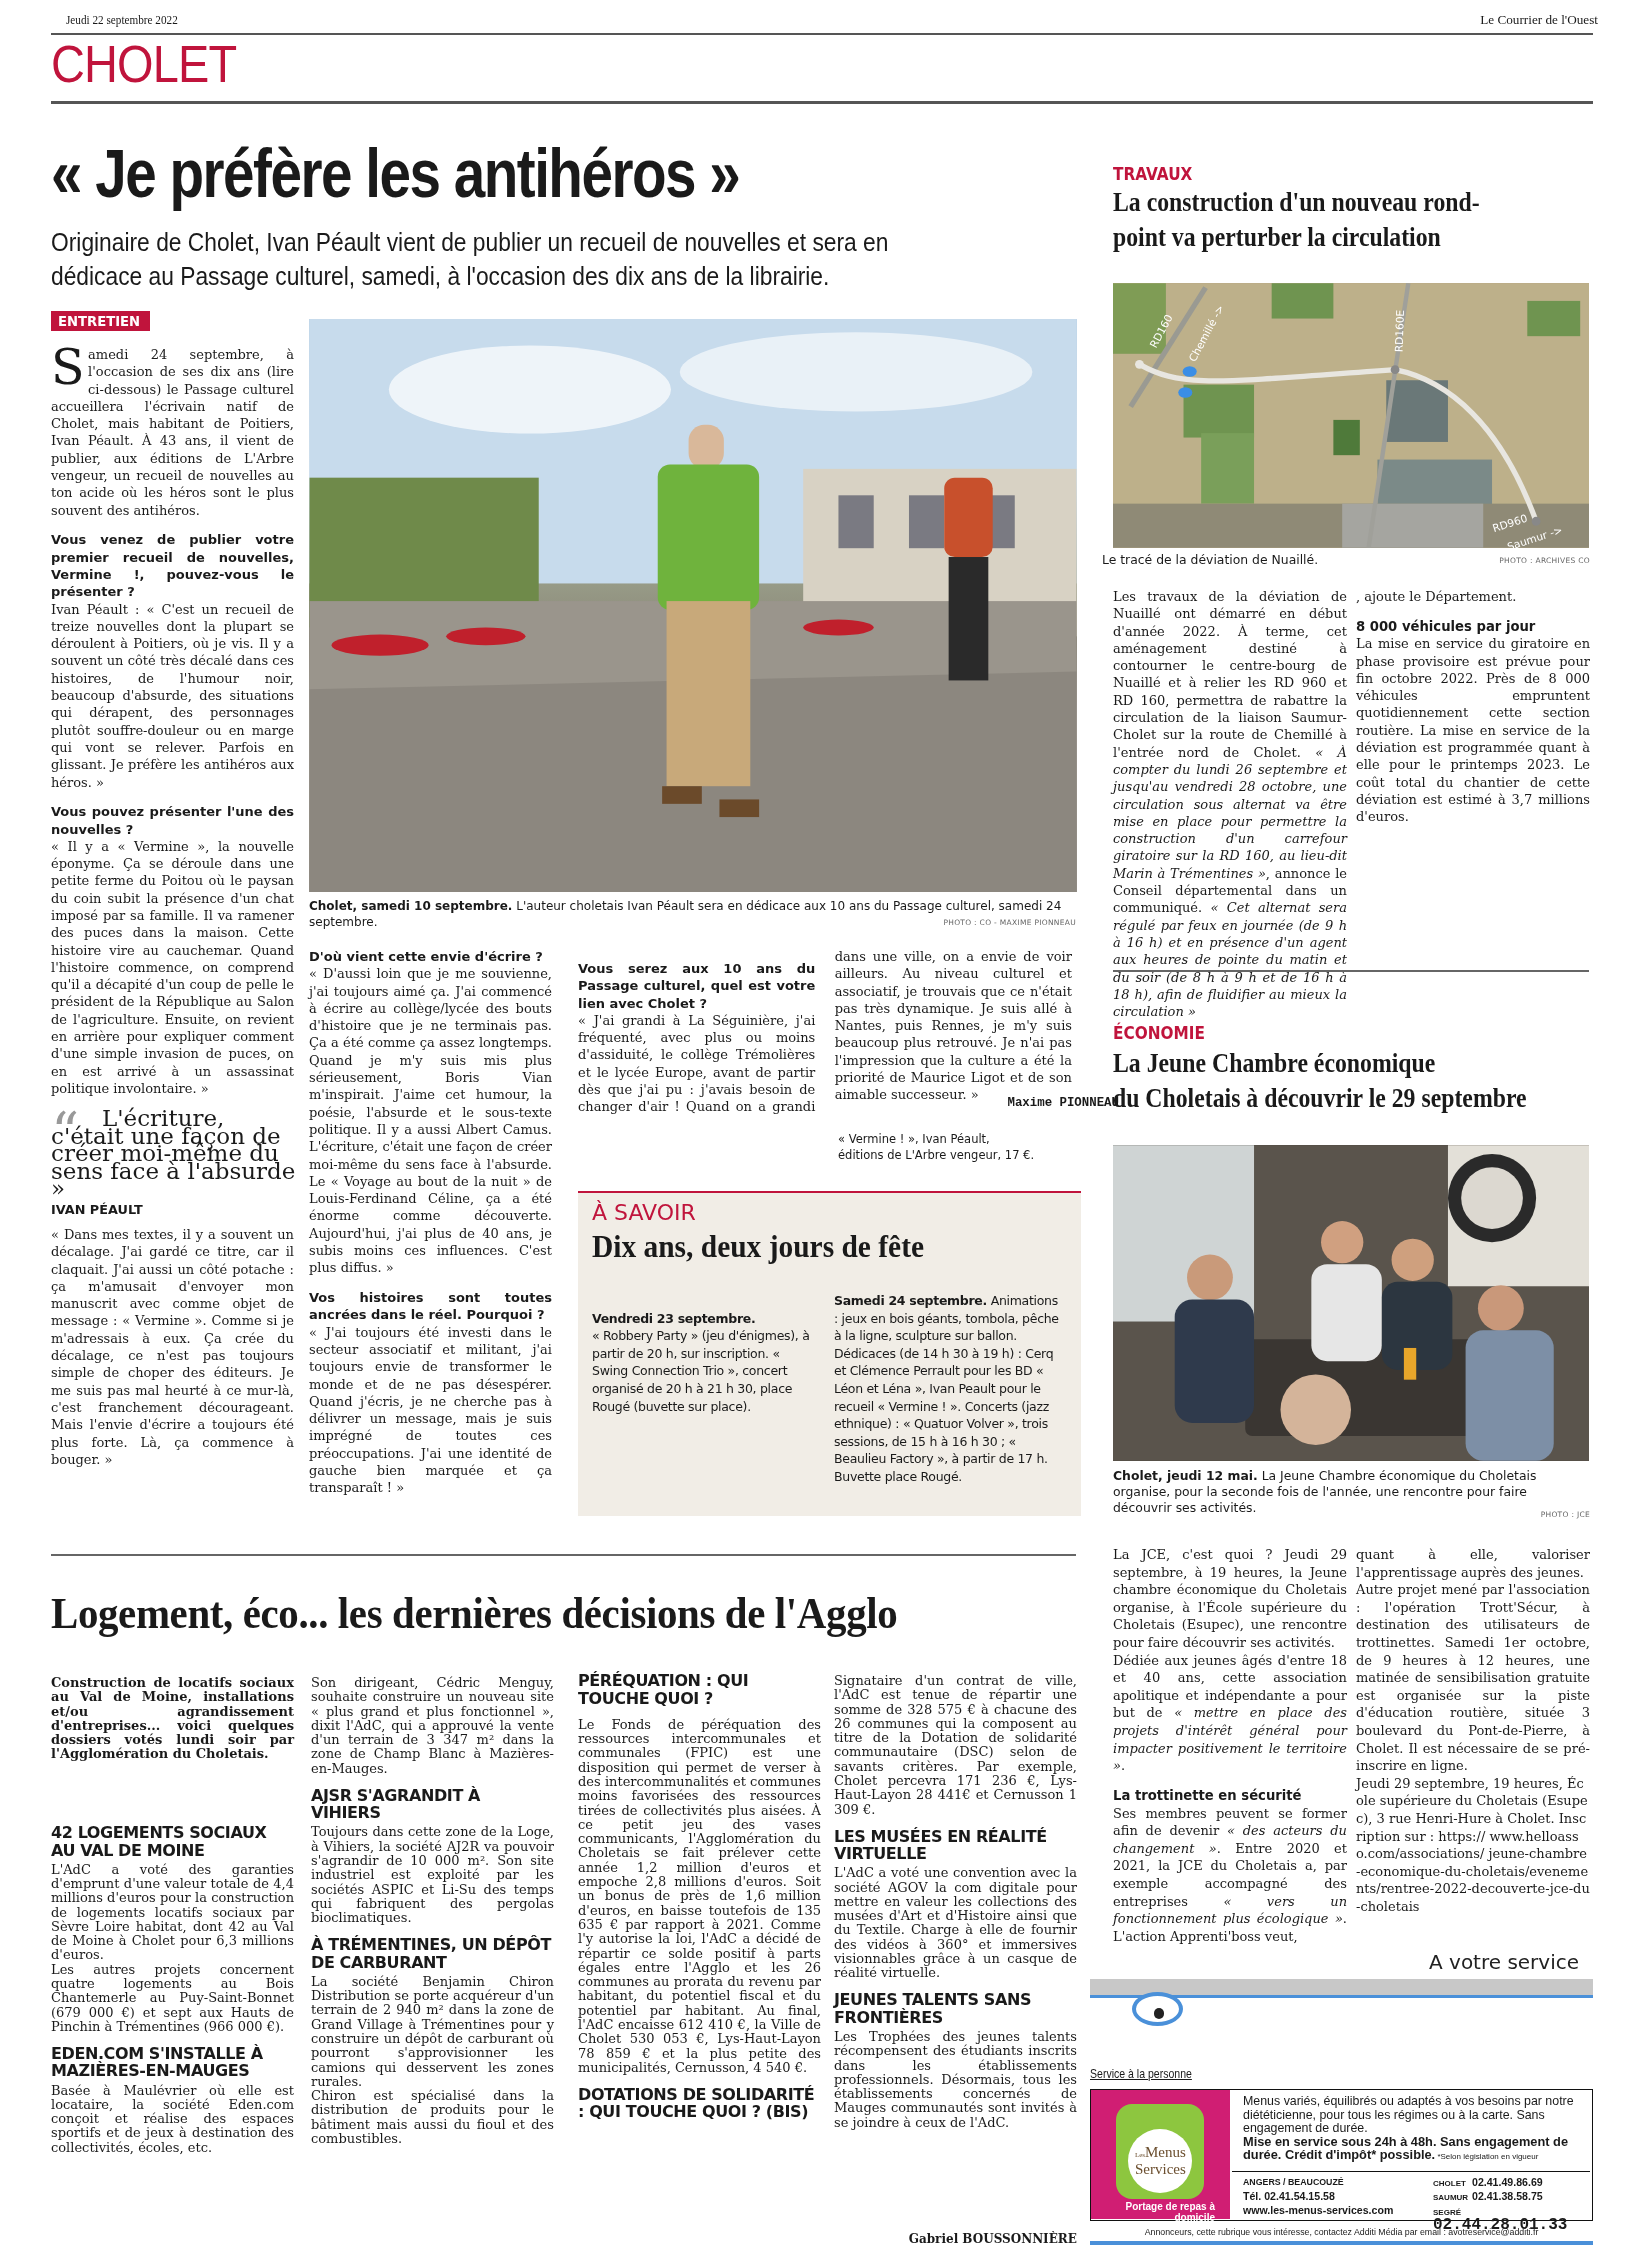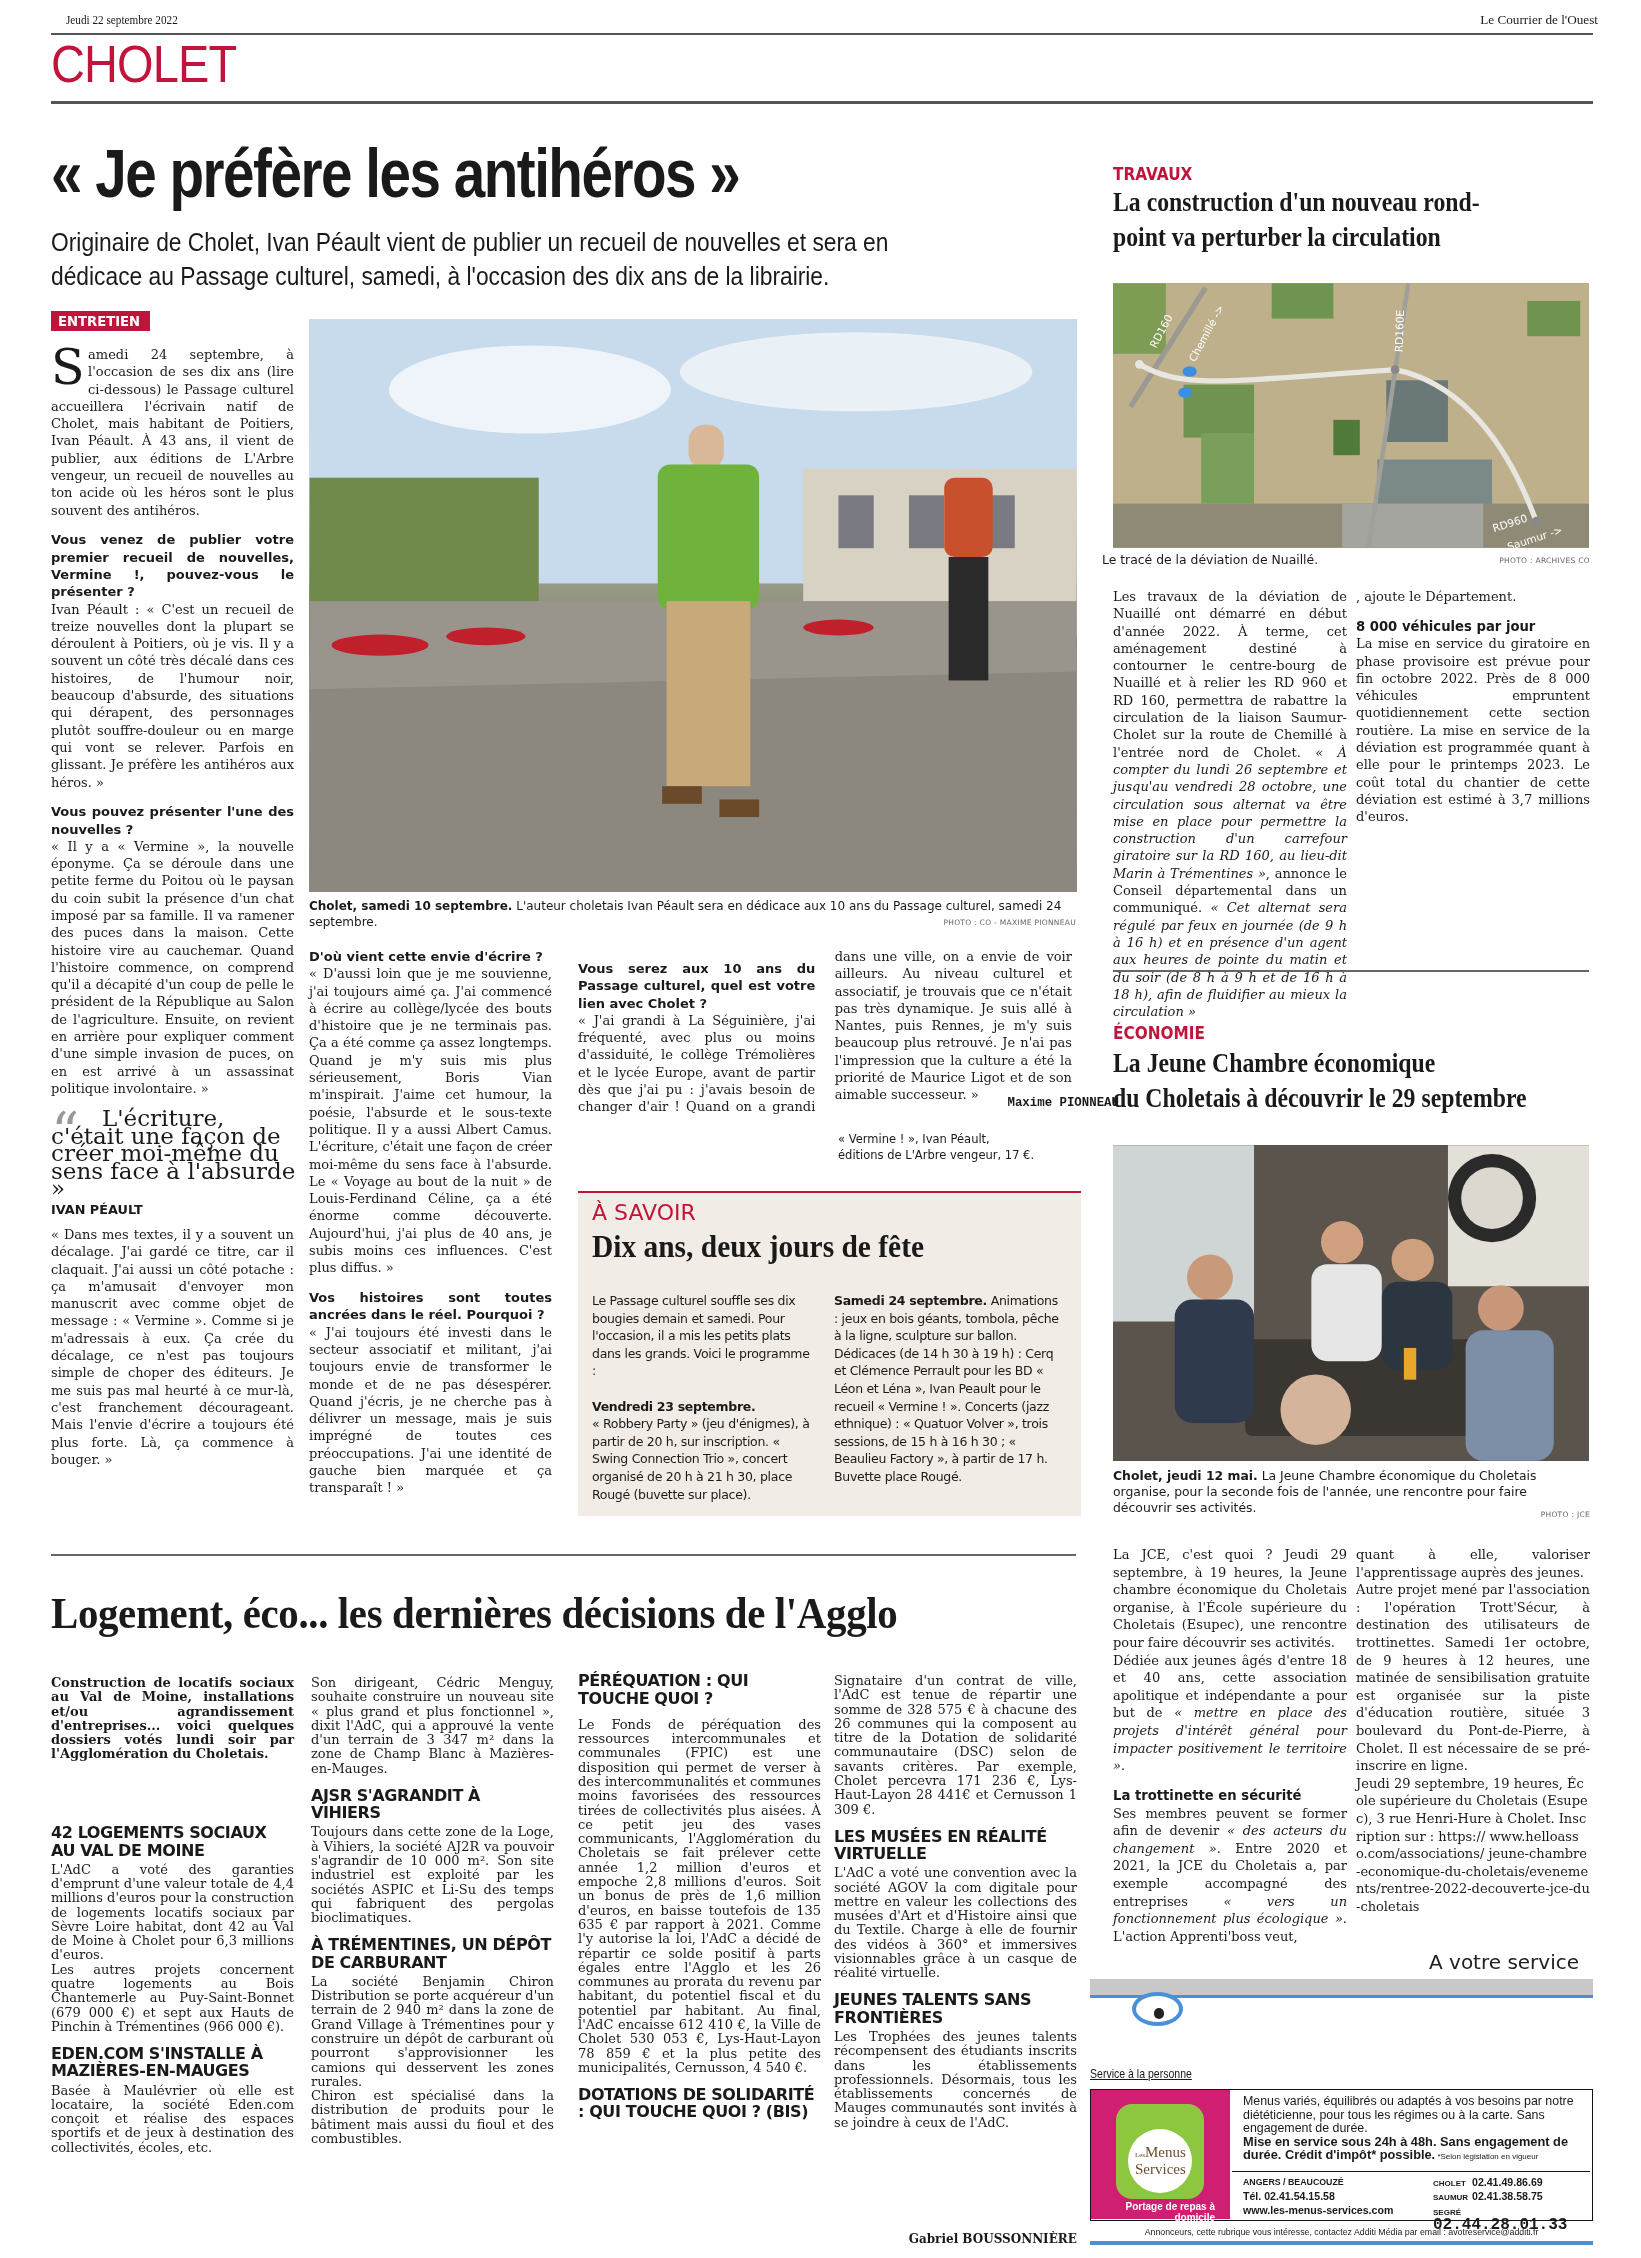--- a/index.html
+++ b/index.html
@@ -135,21 +135,20 @@
 <div class="abs" style="left:894px; top:1096px; width:225px; text-align:right; font-family:Liberation Mono, monospace; font-weight:bold; font-size:12.4px;">Maxime PIONNEAU</div>
 <div class="abs" style="left:838px; top:1131px; width:238px; font-family:'DejaVu Sans',sans-serif; font-size:11.5px; line-height:16px;">
   <div>« Vermine ! », Ivan Péault,</div>
   <div>éditions de L'Arbre vengeur, 17 €.</div>
 </div>
 
 <div class="abs" id="asavoir">
   <div class="abs" id="asavoir-kicker">À SAVOIR</div>
   <div class="abs" id="asavoir-title">Dix ans, deux jours de fête</div>
   <div class="abs sav-col" style="left:14px; top:99px; width:221px;">
-    <div>Le Passage culturel souffle ses dix bougies demain et samedi. Pour l'occasion, il a mis les petits plats dans les grands. Voici le programme :</div>
     <div style="margin-top:17.6px; font-weight:bold;">Vendredi 23 septembre.</div>
     <div>« Robbery Party » (jeu d'énigmes), à partir de 20 h, sur inscription. « Swing Connection Trio », concert organisé de 20 h à 21 h 30, place Rougé (buvette sur place).</div>
   </div>
   <div class="abs sav-col" style="left:256px; top:99px; width:231px;">
     <b>Samedi 24 septembre.</b><span> Animations : jeux en bois géants, tombola, pêche à la ligne, sculpture sur ballon. Dédicaces (de 14 h 30 à 19 h) : Cerq et Clémence Perrault pour les BD « Léon et Léna », Ivan Peault pour le recueil « Vermine ! ». Concerts (jazz ethnique) : « Quatuor Volver », trois sessions, de 15 h à 16 h 30 ; « Beaulieu Factory », à partir de 17 h. Buvette place Rougé.</span>
   </div>
 </div>
 
 <div class="abs rkicker" style="left:1113px; top:164px;">TRAVAUX</div>
 <div class="abs rtitle" style="left:1113px; top:185px;">

